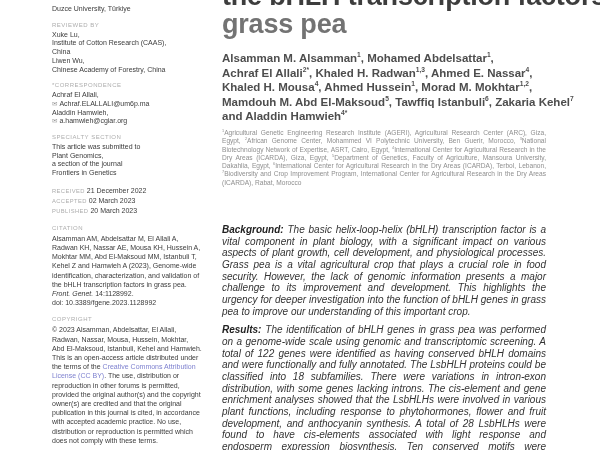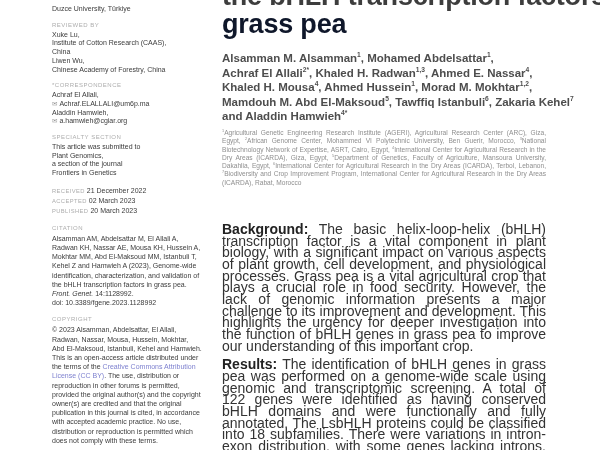--- a/index.html
+++ b/index.html
@@ -25,34 +25,34 @@
   .link { color:#7e81cf; }
   i { font-style:italic; }
   
   .main { position:absolute; left:222px; top:0; width:324px; }
   .title-clip {
     position:absolute; top:-19px; left:0; width:400px;
     font-size:27px; font-weight:700; color:#3d3d3d; letter-spacing:-.2px; white-space:nowrap;
   }
   .title {
     position:absolute; top:9px; left:0;
-    font-size:27px; font-weight:700; color:#0f172a; letter-spacing:-.2px;
+    font-size:27px; font-weight:700; color:#737373; letter-spacing:-.2px;
   }
   .authors { position:absolute; top:51px; left:0; width:340px; }
   .author-line {
     font-size:11.5px; font-weight:700; color:#4d4d4d; line-height:14.6px; white-space:nowrap;
   }
   sup { font-size:58%; line-height:0; vertical-align:super; }
   .affils {
     position:absolute; top:129px; left:0; width:324px;
     font-size:6.6px; line-height:8.3px; color:#8f8f8f; text-align:justify;
   }
   .abstract { position:absolute; top:224px; left:0; width:324px; }
   .abstract p {
-    font-size:14px; line-height:11.65px; color:#333; text-align:justify; margin-bottom:7px;
+    font-size:10px; line-height:11.65px; color:#333; text-align:justify; margin-bottom:7px;font-style:italic;
   }
   .abstract b { font-weight:700; color:#222; }
 </style>
 </head>
 <body>
 
 <div id="page">
 
   <div class="sidebar">
 

